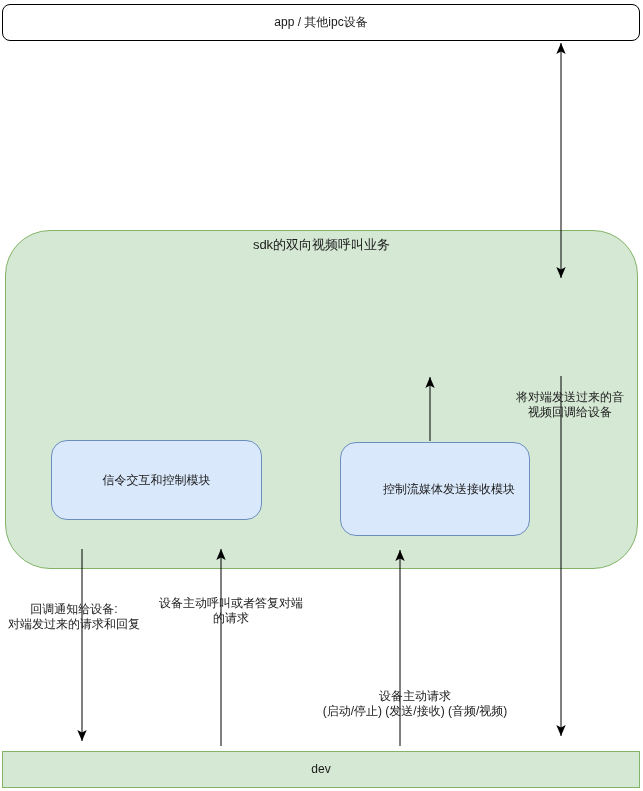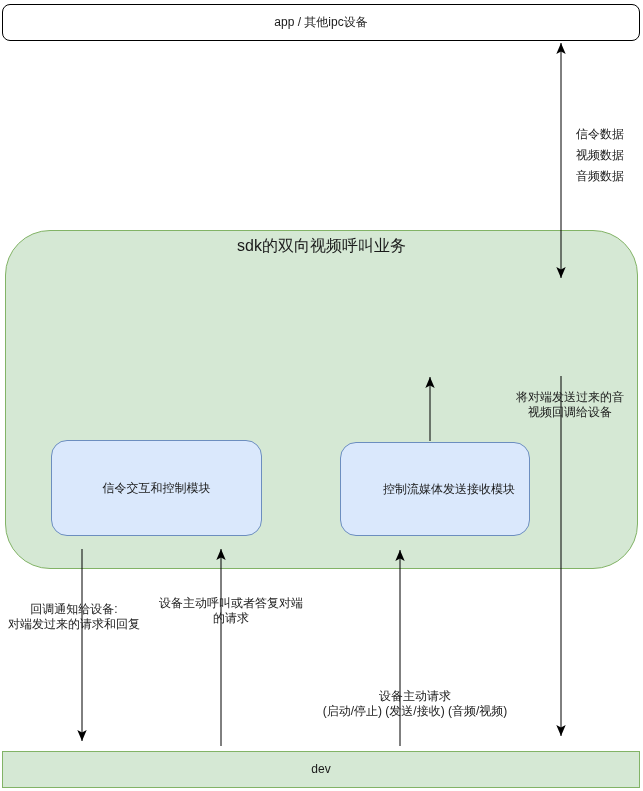--- a/index.html
+++ b/index.html
@@ -34,31 +34,31 @@
   }
   .container-sdk {
     left: 5px; top: 230px; width: 633px; height: 339px;
     background: var(--container-fill, #d5e8d4);
     border: 1px solid var(--container-stroke, #82b366);
     border-radius: 45px;
   }
   .container-sdk-title {
     position: absolute;
     left: 5px; top: 236px; width: 633px;
-    font-size: 16px;
+    font-size: 13px;
     text-align: center;
   }
   .node-stream {
     left: 334px; top: 280px; width: 278px; height: 95px;
     background: var(--stream-fill, #f8cecc);
     border: 1px solid var(--stream-stroke, #b85450);
     border-radius: 16px;
   }
   .node-signal {
-    left: 51px; top: 440px; width: 211px; height: 96px;
+    left: 51px; top: 440px; width: 211px; height: 80px;
     background: var(--module-fill, #dae8fc);
     border: 1px solid var(--module-stroke, #6c8ebf);
     border-radius: 16px;
   }
   .node-control {
     left: 340px; top: 442px; width: 190px; height: 94px;
     background: var(--module-fill, #dae8fc);
     border: 1px solid var(--module-stroke, #6c8ebf);
     border-radius: 16px;
     padding-left: 28px;
@@ -128,23 +128,20 @@
       </marker>
     </defs>
     <line x1="561" y1="43" x2="561" y2="278" marker-start="url(#ah)" marker-end="url(#ah)"></line>
     <line x1="561" y1="376" x2="561" y2="736" marker-end="url(#ah)"></line>
     <line x1="82" y1="549" x2="82" y2="741" marker-end="url(#ah)"></line>
     <line x1="221" y1="746" x2="221" y2="549" marker-end="url(#ah)"></line>
     <line x1="400" y1="746" x2="400" y2="550" marker-end="url(#ah)"></line>
     <line x1="430" y1="441" x2="430" y2="377" marker-end="url(#ah)"></line>
   </svg>
 
-  <div class="edge-label lbl-app-stream">信令数据
-视频数据
-音频数据</div>
   <div class="edge-label lbl-stream-dev">将对端发送过来的音
 视频回调给设备</div>
   <div class="edge-label lbl-signal-dev">回调通知给设备:
 对端发过来的请求和回复</div>
   <div class="edge-label lbl-dev-control">设备主动请求
 (启动/停止) (发送/接收) (音频/视频)</div>
   <div class="edge-label lbl-dev-signal">设备主动呼叫或者答复对端
 的请求</div>
 
 </div>

